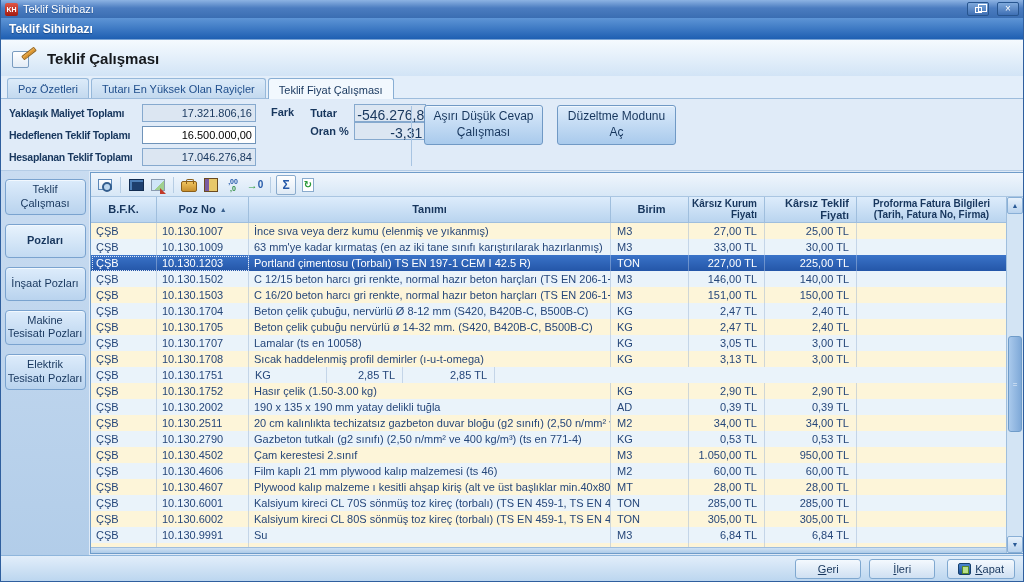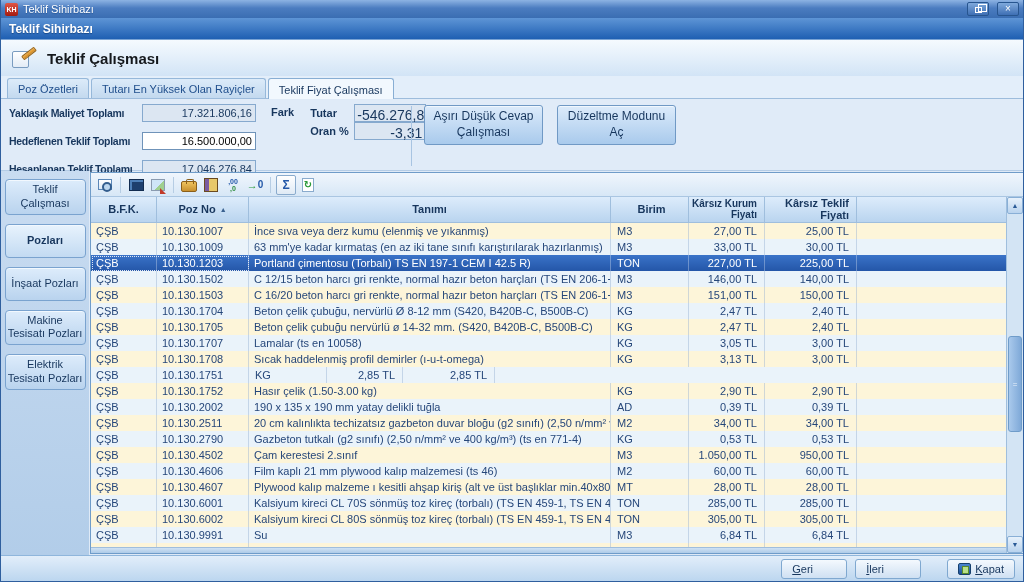--- a/index.html
+++ b/index.html
@@ -26,21 +26,21 @@
   .memo-icon .pencil{position:absolute;right:0;top:4px;width:16px;height:5px;background:linear-gradient(#f2b04a,#d2871c);border:1px solid #9a6414;transform:rotate(-38deg);border-radius:1px;}
   .page-title{font-size:15px;font-weight:bold;color:#15181c;}
 
   
   .tabbar{height:23px;flex:0 0 auto;background:#e3eefa;display:flex;align-items:flex-end;padding:0 6px;border-bottom:1px solid #9dbcdc;gap:2px;}
   .tab{font-size:11px;color:#1f4e8c;padding:4px 10px 3px;background:linear-gradient(#dcebf9,#c3d9ef);border:1px solid #96b8da;border-bottom:none;border-radius:3px 3px 0 0;cursor:default;white-space:nowrap;}
   .tab.active{background:#f2f8fe;color:#17365d;position:relative;top:1px;padding-top:5px;font-weight:normal;border-color:#88aed4;}
 
   
   .form-panel{height:72px;flex:0 0 auto;background:#e0ebf8;display:flex;align-items:flex-start;padding:5px 8px 4px;border-bottom:1px solid #b4cce6;}
-  .fields{display:flex;flex-direction:column;gap:10px;width:252px;flex:0 0 auto;}
+  .fields{display:flex;flex-direction:column;gap:4px;width:252px;flex:0 0 auto;}
   .f-row{display:flex;align-items:center;height:18px;}
   .f-label{flex:0 0 133px;font-size:10.5px;font-weight:bold;color:#17365d;letter-spacing:-0.3px;white-space:nowrap;overflow:hidden;}
   .f-box{width:114px;height:18px;background:#dce6f2;border:1px solid #86a9ce;font-size:11px;color:#17365d;text-align:right;padding:2px 3px 0 2px;white-space:nowrap;}
   .f-box.editable{background:#ffffff;border:1px solid #6f93b9;color:#000;}
   .fark{margin-left:10px;width:128px;flex:0 0 auto;display:flex;flex-direction:row;gap:3px;}
   .fark-head{display:flex;align-items:center;height:16px;gap:5px;}
   .fark-label{font-size:11px;font-weight:bold;color:#17365d;}
   .fark-line{flex:1;border-top:1px solid #9fb9d6;margin-top:2px;}
   .fk-row{display:flex;align-items:center;height:18px;}
   .fk-label{flex:0 0 52px;font-size:11px;font-weight:bold;color:#17365d;padding-left:8px;white-space:nowrap;}
@@ -100,22 +100,22 @@
   .c6{flex:1;border-right:none;}
   .grid-bottom{height:6px;flex:0 0 auto;background:linear-gradient(#cfe2f4,#aecbe8);border-top:1px solid #9fbedd;width:calc(100% - 17px);}
   .vscroll{position:absolute;top:0;right:0;bottom:0;width:17px;background:#d3e4f4;border-left:1px solid #9fbedd;display:flex;flex-direction:column;}
   .vs-btn{height:17px;flex:0 0 auto;background:linear-gradient(#e7f1fb,#b9d3ee);border:1px solid #89afd6;border-radius:2px;font-size:7px;color:#2a5a96;display:flex;align-items:center;justify-content:center;cursor:default;}
   .vs-track{flex:1;position:relative;}
   .vs-thumb{position:absolute;left:1px;right:1px;top:38%;height:96px;background:linear-gradient(90deg,#a9c9ec,#7fa9d8);border:1px solid #6f9cc9;border-radius:3px;cursor:default;}
   .vs-thumb::after{content:"=";color:#e8f1fa;font-size:8px;position:absolute;left:50%;top:50%;transform:translate(-50%,-50%);}
 
   
   .footer{height:26px;flex:0 0 auto;background:linear-gradient(#e2eefa,#bcd6ef);border-top:1px solid #8fb6dc;display:flex;align-items:center;justify-content:flex-end;padding:0 8px;gap:8px;}
-  .foot-btn{min-width:66px;height:20px;background:linear-gradient(#f4f9fe,#cfe0f2);border:1px solid #7fa8d0;border-radius:3px;font-size:11px;color:#17365d;display:flex;align-items:center;gap:4px;padding:0 10px;cursor:default;}
-  .foot-btn.kapat{margin-left:18px;}
+  .foot-btn{min-width:66px;height:20px;background:linear-gradient(#f4f9fe,#cfe0f2);border:1px solid #7fa8d0;border-radius:3px;font-size:11px;color:#17365d;display:flex;align-items:center;justify-content:center;gap:4px;padding:0 10px;cursor:default;}
+  .foot-btn.kapat{margin-left:4px;}
   .exit-icon{width:13px;height:12px;background:linear-gradient(#4b86cf,#1d4f97);border:1px solid #16406e;border-radius:2px;position:relative;flex:0 0 auto;}
   .exit-icon::after{content:"";position:absolute;left:3px;top:2px;width:5px;height:6px;background:#b8e08a;border:1px solid #5a8a2a;}
 </style>
 </head>
 <body>
 
 <div class="window">
 
   <div class="titlebar">
     <div class="app-icon">KH</div>
@@ -217,20 +217,23 @@
             </div>
             <div class="hcell c3">
               <div style="display: inline;">Birim</div>
             </div>
             <div class="hcell c4 small">
               <div style="display: inline;">Kârsız Kurum Fiyatı</div>
             </div>
             <div class="hcell c5">
               <div style="display: inline;">Kârsız Teklif Fiyatı</div>
             </div>
+            <div class="hcell c6 small">
+              <div style="display: inline;">Proforma Fatura Bilgileri (Tarih, Fatura No, Firma)</div>
+            </div>
           </div>
         <div class="grid-rows">
             <div class="row cream">
               <div class="cell c0">ÇŞB</div>
               <div class="cell c1">10.130.1007</div>
               <div class="cell c2">İnce sıva veya derz kumu (elenmiş ve yıkanmış)</div>
               <div class="cell c3">M3</div>
               <div class="cell c4">27,00 TL</div>
               <div class="cell c5">25,00 TL</div>
               <div class="cell c6"></div>

